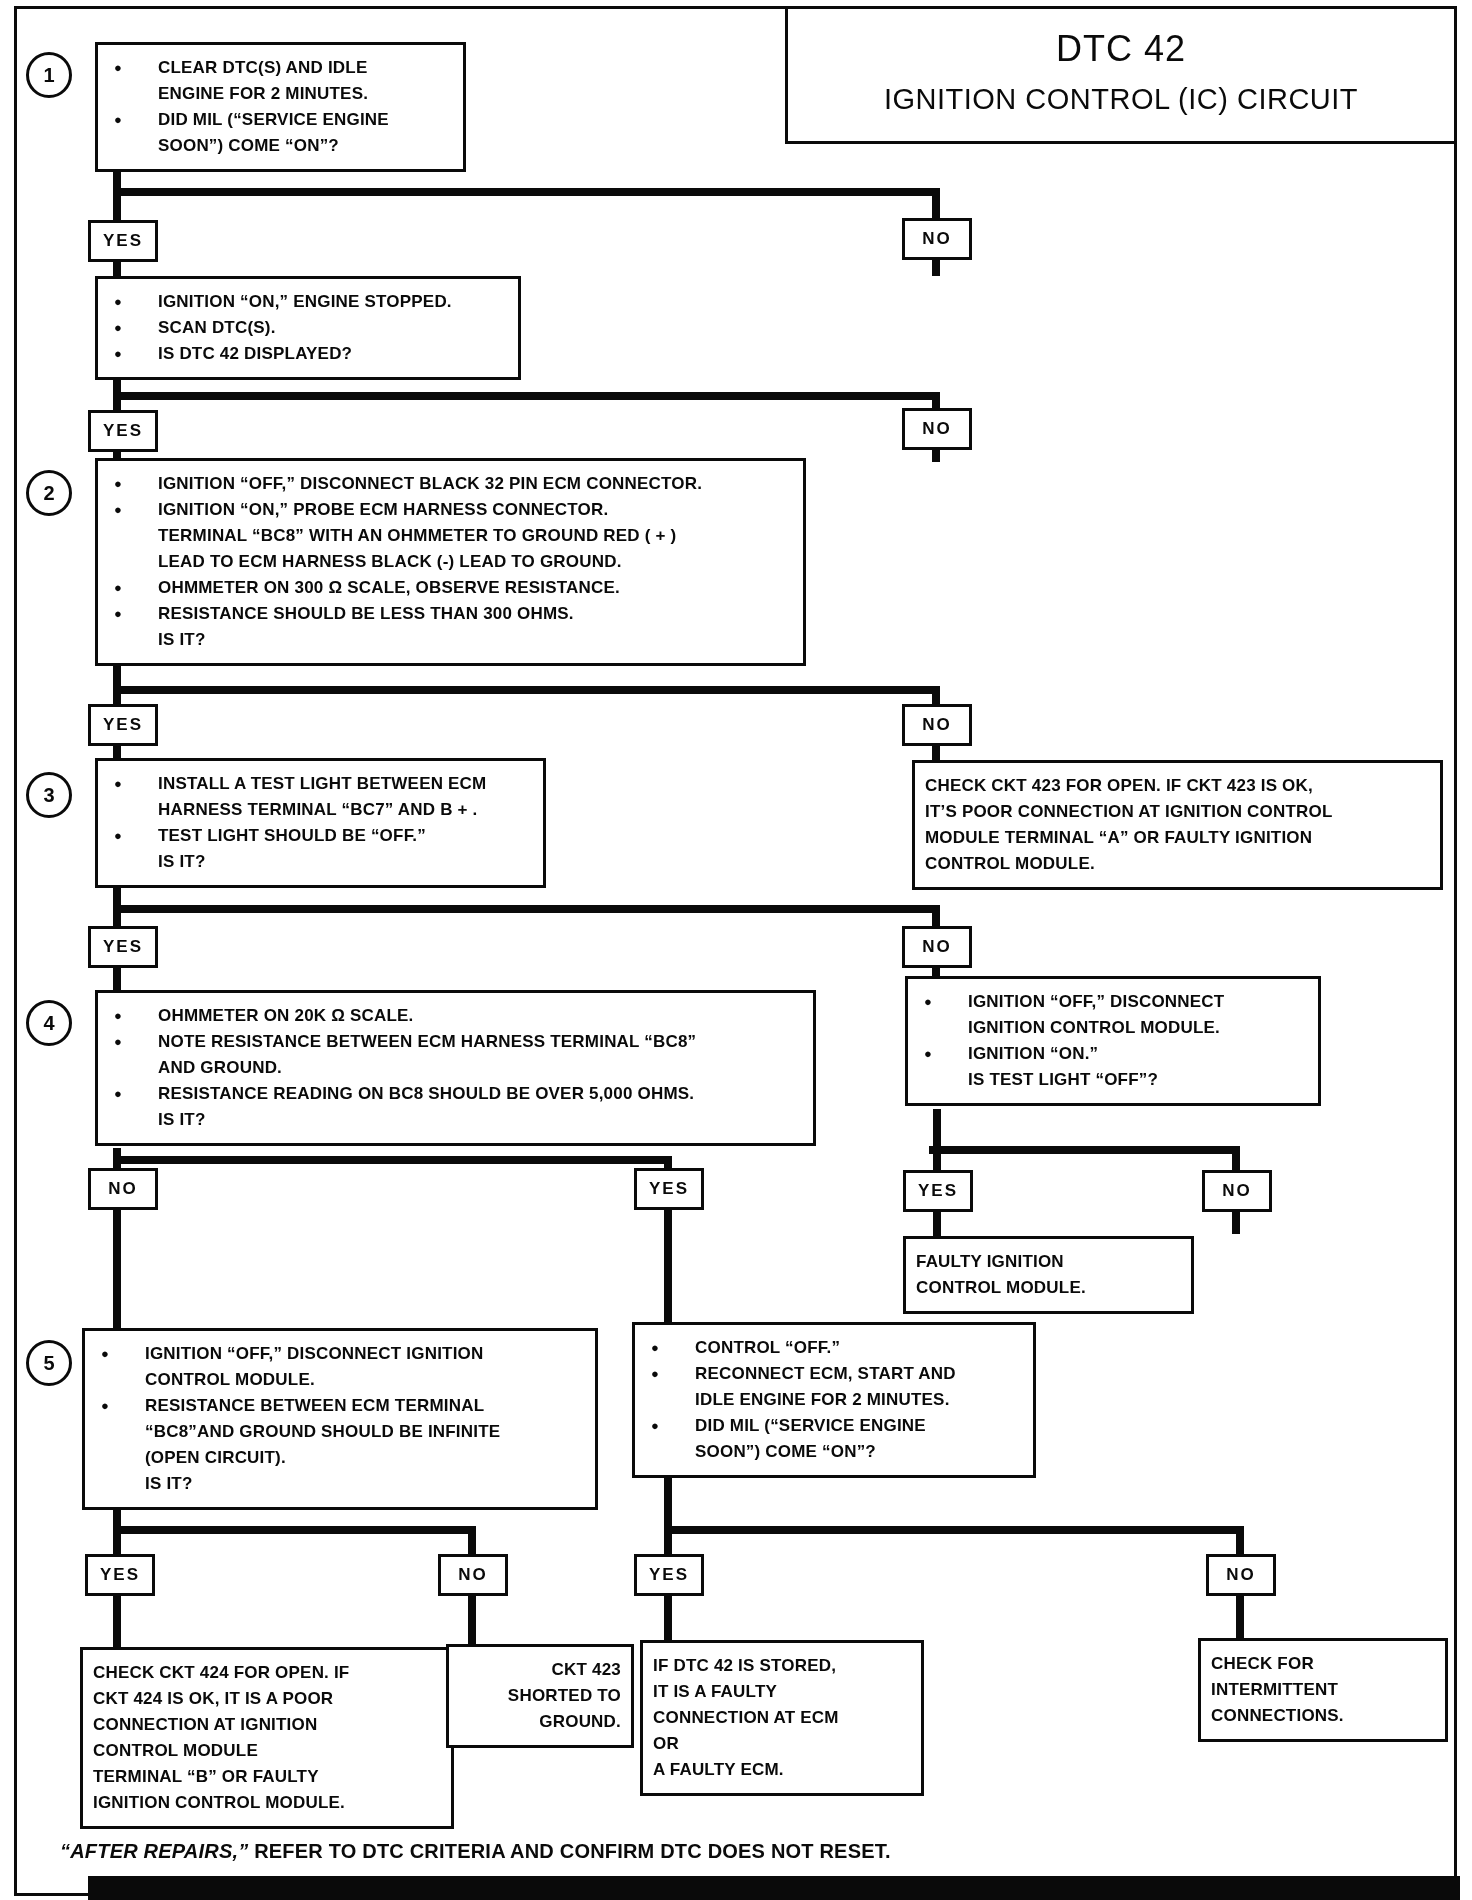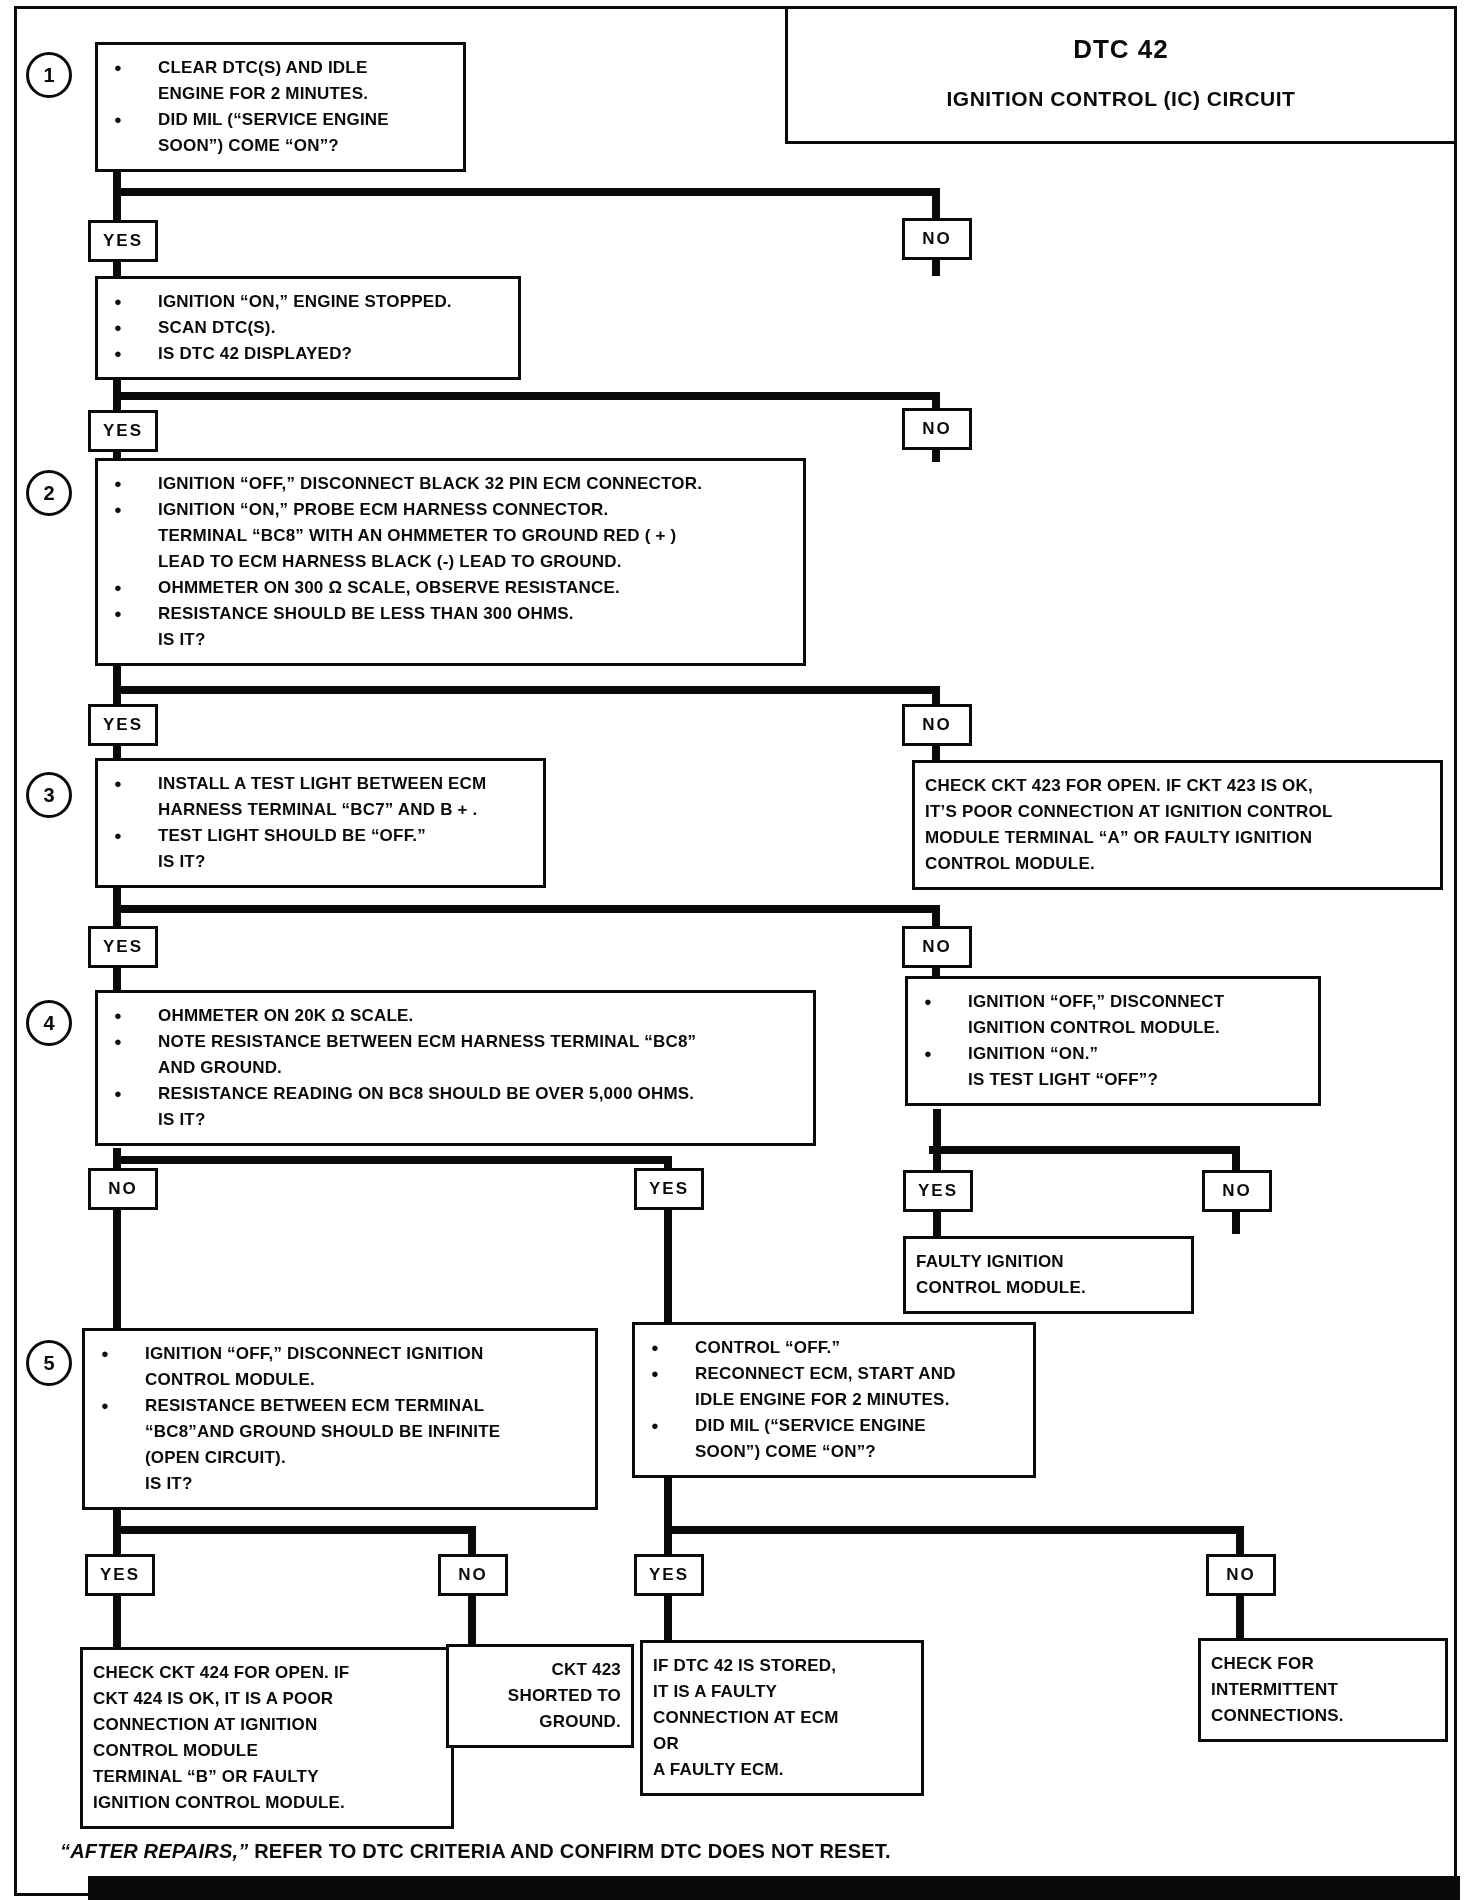--- a/index.html
+++ b/index.html
@@ -16,22 +16,22 @@
   .line .txt{white-space:pre-line;flex:1;}
   .tag{position:absolute;width:64px;height:36px;border:3px solid #0a0a0a;background:#ffffff;z-index:3;
        display:flex;align-items:center;justify-content:center;
        font-weight:bold;font-size:17px;letter-spacing:2px;}
   .circle{position:absolute;width:40px;height:40px;border:3px solid #0a0a0a;border-radius:50%;
           background:#ffffff;z-index:3;display:flex;align-items:center;justify-content:center;
           font-weight:bold;font-size:20px;}
   .title-box{position:absolute;left:785px;top:6px;width:666px;height:132px;border:3px solid #0a0a0a;
              background:#ffffff;z-index:2;display:flex;flex-direction:column;justify-content:center;
              text-align:center;}
-  .title-line1{font-weight:bold;font-size:26px;line-height:48px;letter-spacing:1px;}
-  .title-line2{font-weight:bold;font-size:21px;line-height:52px;letter-spacing:.5px;}
+  .title-line1{font-weight:normal;font-size:36px;line-height:48px;letter-spacing:1px;}
+  .title-line2{font-weight:normal;font-size:29px;line-height:52px;letter-spacing:.5px;}
   .footer{position:absolute;left:60px;top:1840px;width:1140px;text-align:left;z-index:2;
           font-weight:bold;font-size:20px;letter-spacing:.2px;}
   .footer .it{font-style:italic;}
   .bottom-bar{position:absolute;left:88px;top:1876px;width:1372px;height:26px;background:#0a0a0a;z-index:2;}
 </style>
 </head>
 <body>
 
 <div id="page">
 

